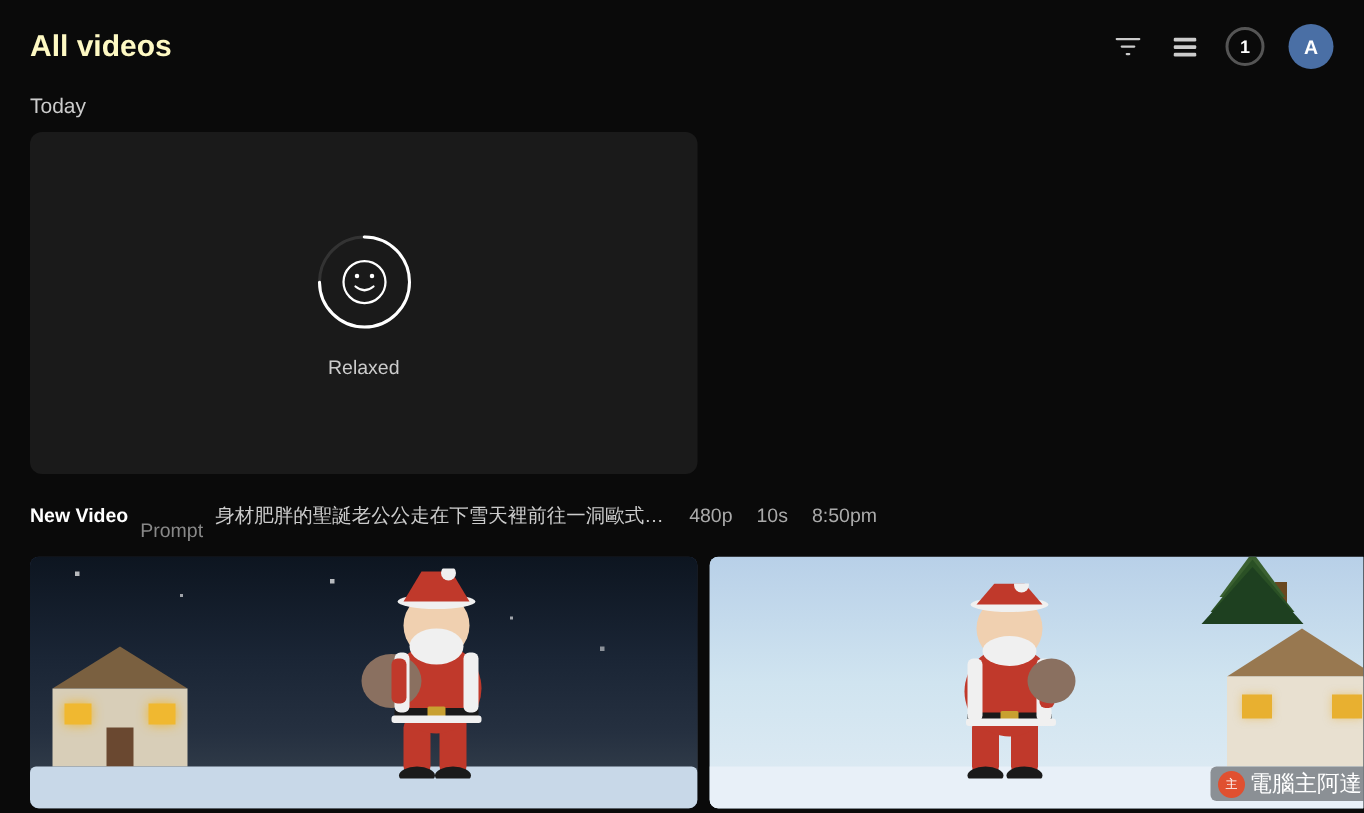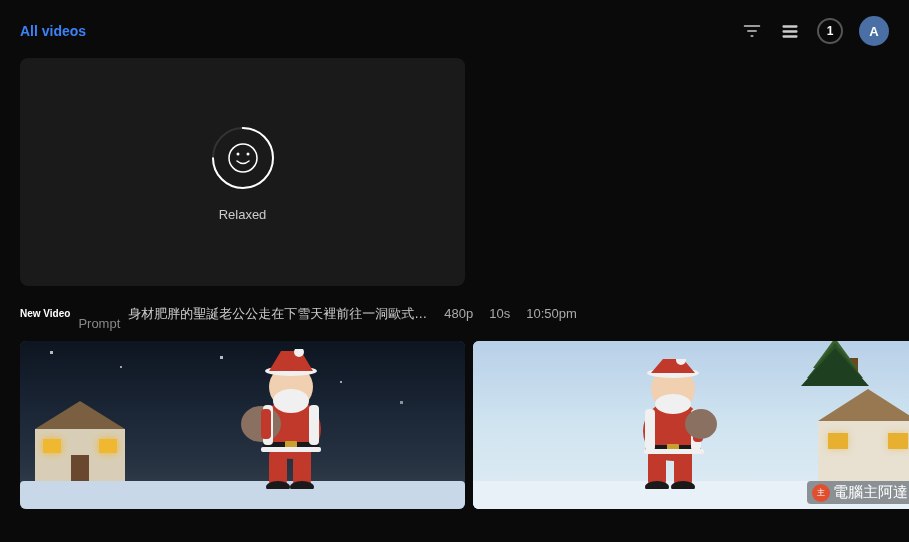--- a/index.html
+++ b/index.html
@@ -24,23 +24,23 @@
     
     .header {
       display: flex;
       align-items: center;
       justify-content: space-between;
       padding: 16px 20px 12px 20px;
       background: #0a0a0a;
     }
 
     .header-title {
-      font-size: 14px;
+      font-size: 20px;
       font-weight: 600;
-      color: #3b82f6;
+      color: #fef9c3;
     }
 
     .header-actions {
       display: flex;
       align-items: center;
       gap: 16px;
     }
 
     .header-icon {
       width: 22px;
@@ -140,21 +140,21 @@
       padding: 10px 20px;
       display: flex;
       align-items: center;
       gap: 8px;
       font-size: 13px;
     }
 
     .video-title-bold {
       font-weight: 700;
       color: #ffffff;
-      font-size: 10px;
+      font-size: 13px;
     }
 
     .video-info-label {
       color: #888888;
       font-size: 13px;
       margin-top: 20px;
     }
 
     .video-info-prompt {
       color: #cccccc;
@@ -234,20 +234,21 @@
       <div class="notification-badge">
         <span>1</span>
       </div>
 
       <div class="avatar-btn">
         <span>A</span>
       </div>
     </div>
   </div>
 
+  <div class="section-label">Today</div>
 
   <div class="video-processing-card">
     <div class="processing-circle-container">
       <div class="processing-circle">
         <svg viewBox="0 0 70 70">
 
           <circle cx="35" cy="35" r="30" stroke="#333333" stroke-width="2" fill="none"></circle>
 
           <circle cx="35" cy="35" r="30" stroke="#ffffff" stroke-width="2" fill="none" stroke-dasharray="141 47" stroke-dashoffset="0" stroke-linecap="round" transform="rotate(-90 35 35)"></circle>
 
@@ -262,21 +263,21 @@
       <div class="processing-label">Relaxed</div>
     </div>
   </div>
 
   <div class="video-info-row">
     <span class="video-title-bold">New Video</span>
     <span class="video-info-label">Prompt</span>
     <span class="video-info-prompt">身材肥胖的聖誕老公公走在下雪天裡前往一洞歐式建築的...</span>
     <span class="video-info-meta">480p</span>
     <span class="video-info-meta">10s</span>
-    <span class="video-info-meta">10:50pm</span>
+    <span class="video-info-meta">8:50pm</span>
   </div>
 
   <div class="thumbnails-row">
 
     <div class="thumbnail-card">
       <div class="thumbnail-santa-left">
 
         <div style="position:absolute;top:0;left:0;right:0;bottom:0;background:linear-gradient(180deg,#0d1520 0%,#1a2535 40%,#253040 70%,#3a4550 100%);"></div>
 
         <div style="position:absolute;left:15px;bottom:28px;">

